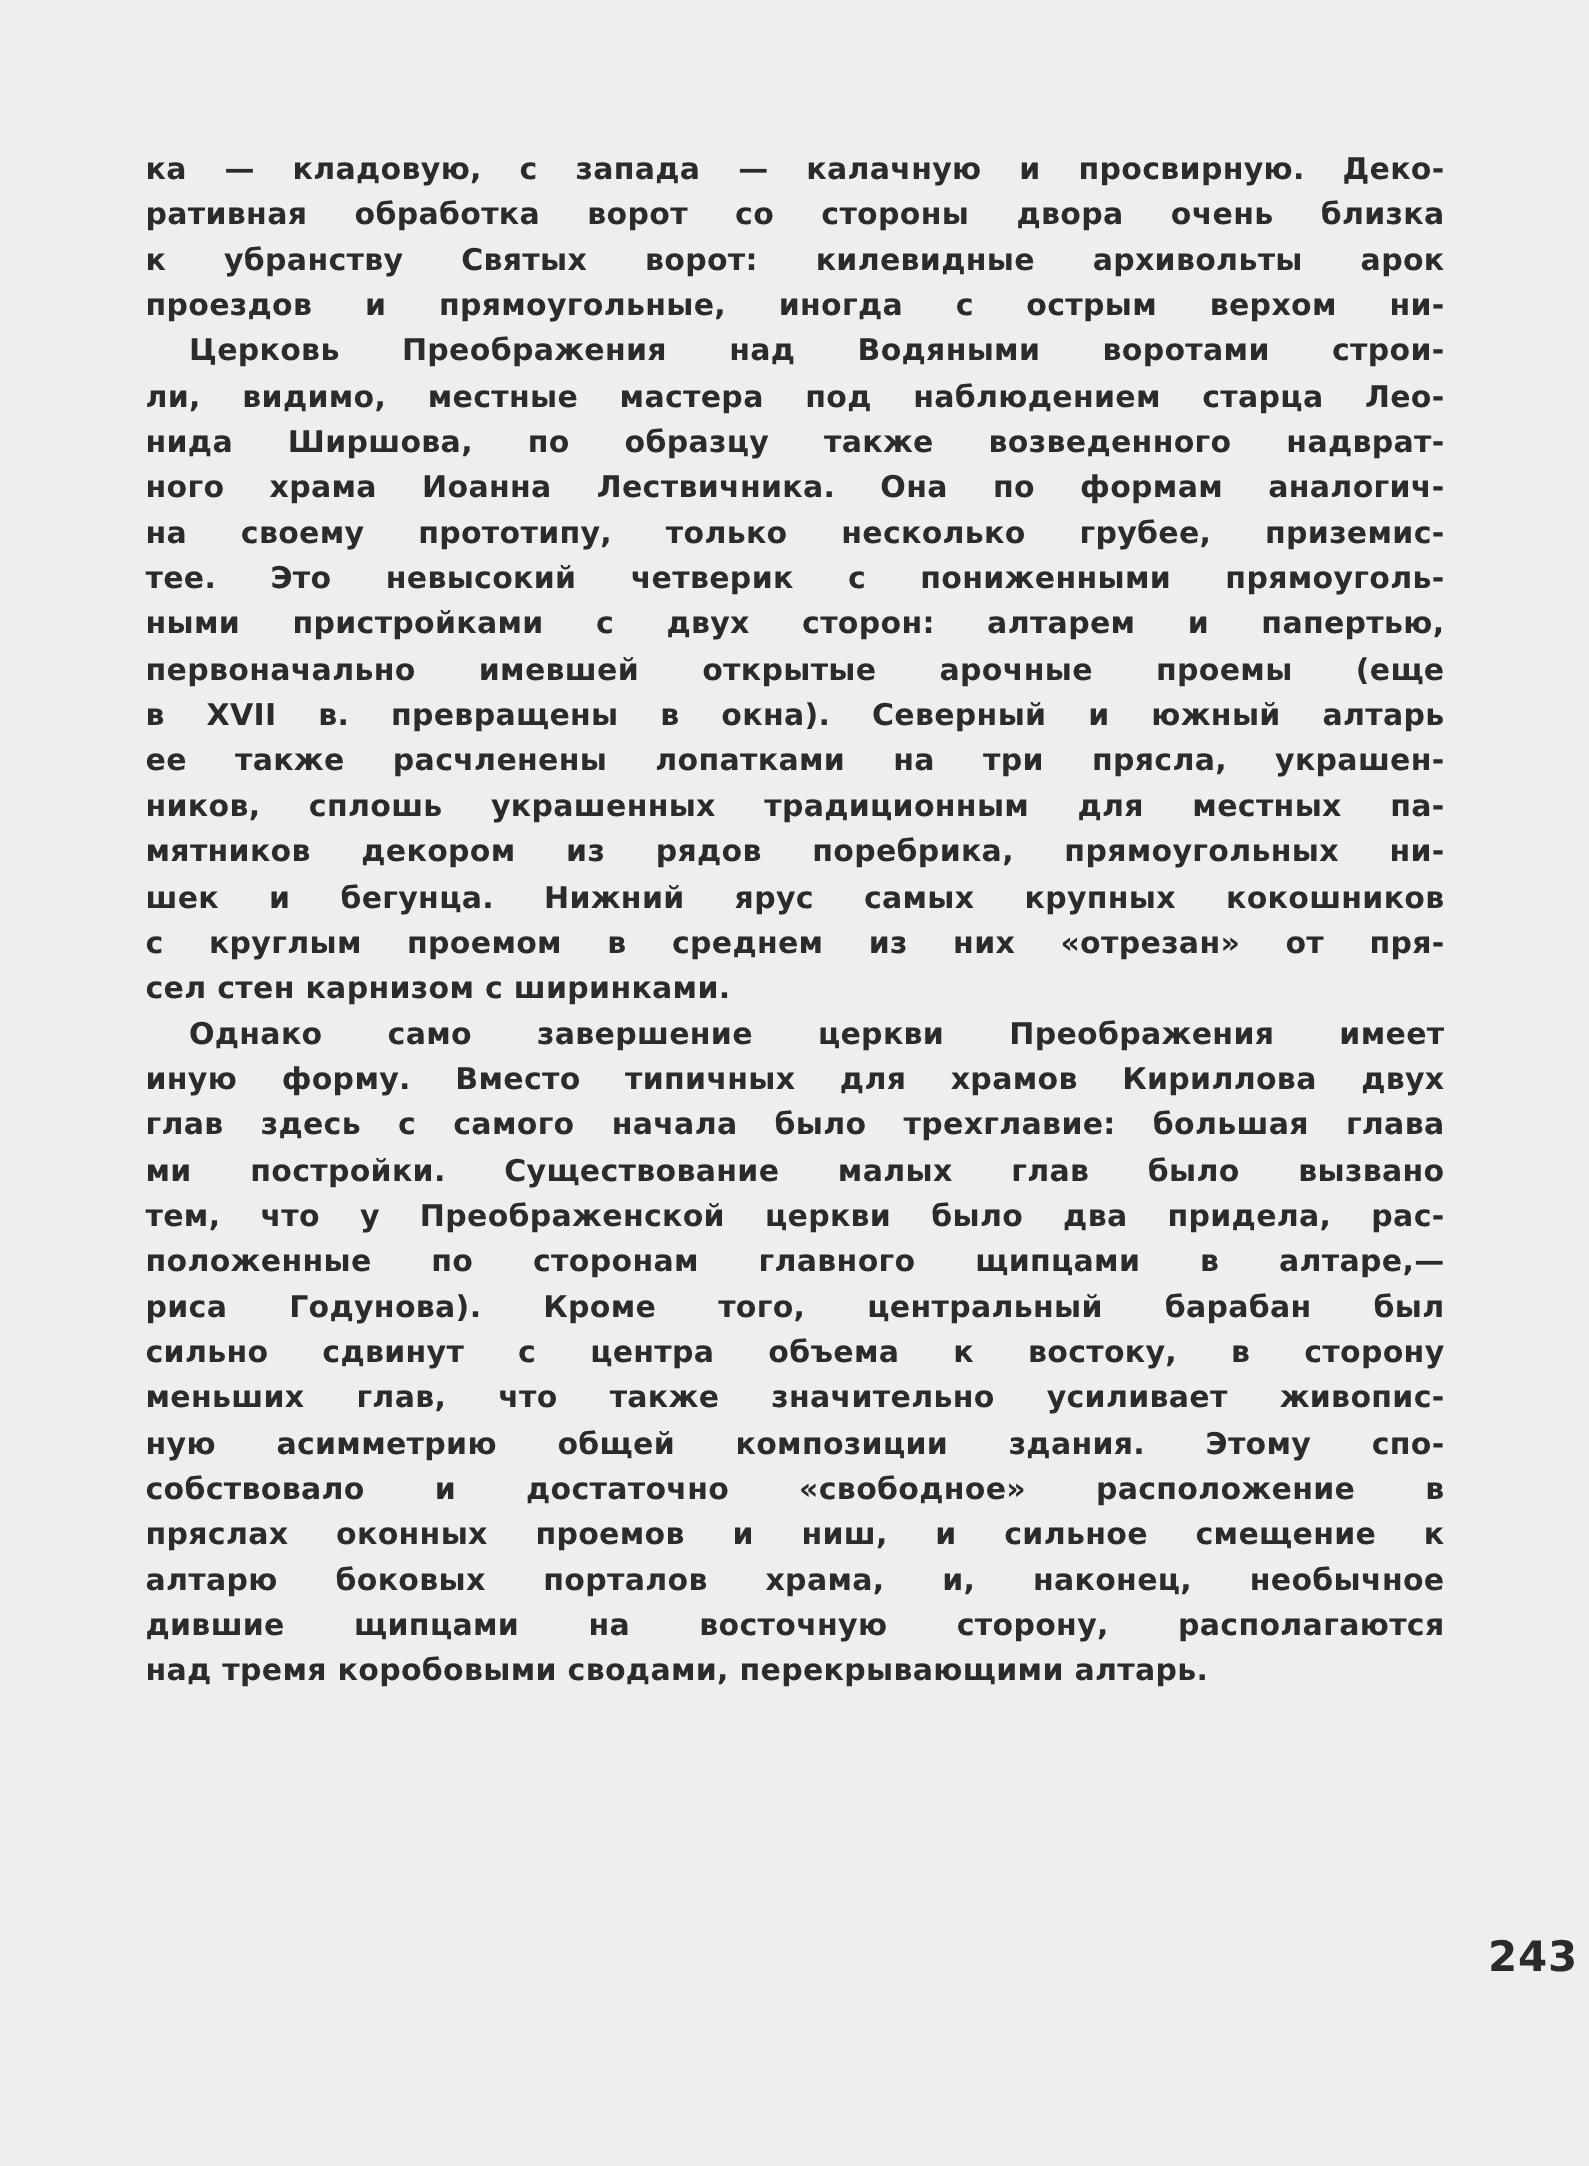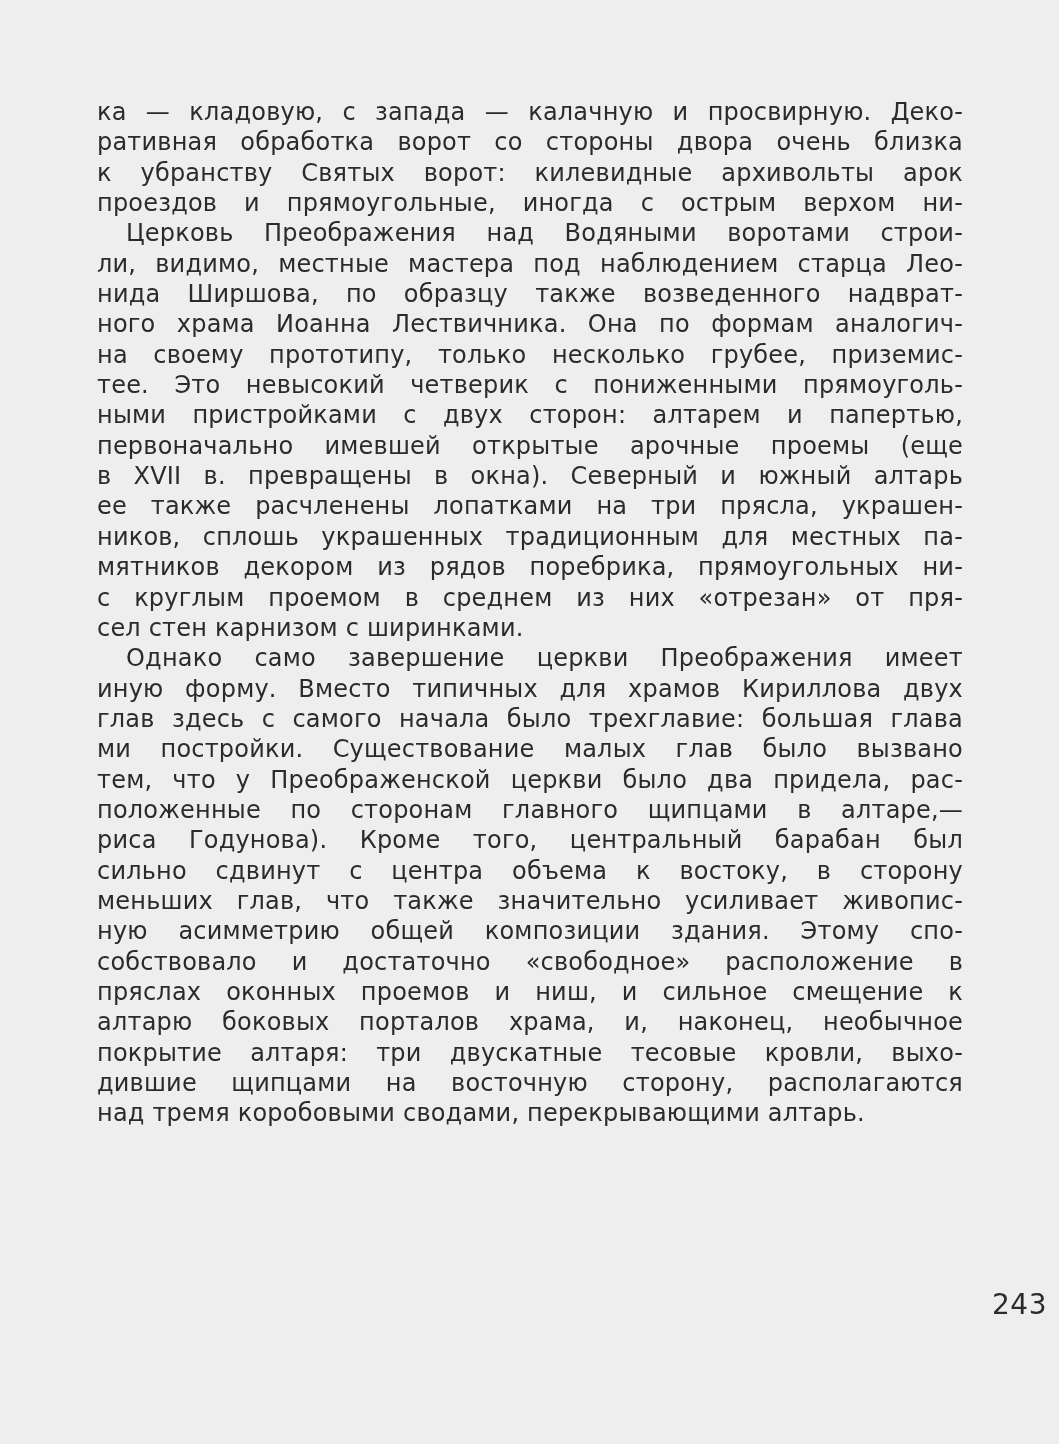--- a/index.html
+++ b/index.html
@@ -18,40 +18,40 @@
     .page {
       position: absolute;
       left: 97px;
       top: 97px;
       width: 866px;
     }
     .line {
       display: block;
       height: 30.35px;
       line-height: 30.35px;
-      font-size: 24px;
+      font-size: 20px;
       white-space: nowrap;
       text-align: justify;
       text-align-last: justify;
       letter-spacing: 0.2px;
-      font-weight: 400;
+      font-weight: 700;
     }
     .line.last {
       text-align-last: left;
     }
     .line.indent {
       padding-left: 29px;
     }
     .page-number {
       position: absolute;
       left: 992px;
       top: 1288px;
       font-size: 28px;
       line-height: 34px;
-      font-weight: 400;
+      font-weight: 700;
       color: #2b2b2b;
       letter-spacing: 0.5px;
     }
   </style>
 </head>
 <body>
 
 <div class="page">
 
   <div>
@@ -67,37 +67,37 @@
     <span class="line">нида Ширшова, по образцу также возведенного надврат-</span>
     <span class="line">ного храма Иоанна Лествичника. Она по формам аналогич-</span>
     <span class="line">на своему прототипу, только несколько грубее, приземис-</span>
     <span class="line">тее. Это невысокий четверик с пониженными прямоуголь-</span>
     <span class="line">ными пристройками с двух сторон: алтарем и папертью,</span>
     <span class="line">первоначально имевшей открытые арочные проемы (еще</span>
     <span class="line">в XVII в. превращены в окна). Северный и южный алтарь</span>
     <span class="line">ее также расчленены лопатками на три прясла, украшен-</span>
     <span class="line">ников, сплошь украшенных традиционным для местных па-</span>
     <span class="line">мятников декором из рядов поребрика, прямоугольных ни-</span>
+    <span class="line">шек и бегунца. Нижний ярус самых крупных кокошников</span>
     <span class="line">с круглым проемом в среднем из них «отрезан» от пря-</span>
     <span class="line last">сел стен карнизом с ширинками.</span>
   </div>
 
   <div>
     <span class="line indent">Однако само завершение церкви Преображения имеет</span>
     <span class="line">иную форму. Вместо типичных для храмов Кириллова двух</span>
     <span class="line">глав здесь с самого начала было трехглавие: большая глава</span>
     <span class="line">ми постройки. Существование малых глав было вызвано</span>
     <span class="line">тем, что у Преображенской церкви было два придела, рас-</span>
     <span class="line">положенные по сторонам главного щипцами в алтаре,—</span>
     <span class="line">риса Годунова). Кроме того, центральный барабан был</span>
     <span class="line">сильно сдвинут с центра объема к востоку, в сторону</span>
     <span class="line">меньших глав, что также значительно усиливает живопис-</span>
     <span class="line">ную асимметрию общей композиции здания. Этому спо-</span>
     <span class="line">собствовало и достаточно «свободное» расположение в</span>
     <span class="line">пряслах оконных проемов и ниш, и сильное смещение к</span>
     <span class="line">алтарю боковых порталов храма, и, наконец, необычное</span>
-    <span class="line">покрытие алтаря: три двускатные тесовые кровли, выхо-</span>
     <span class="line">дившие щипцами на восточную сторону, располагаются</span>
     <span class="line last">над тремя коробовыми сводами, перекрывающими алтарь.</span>
   </div>
 </div>
 
 <div class="page-number">243</div>
 
 </body></html>

